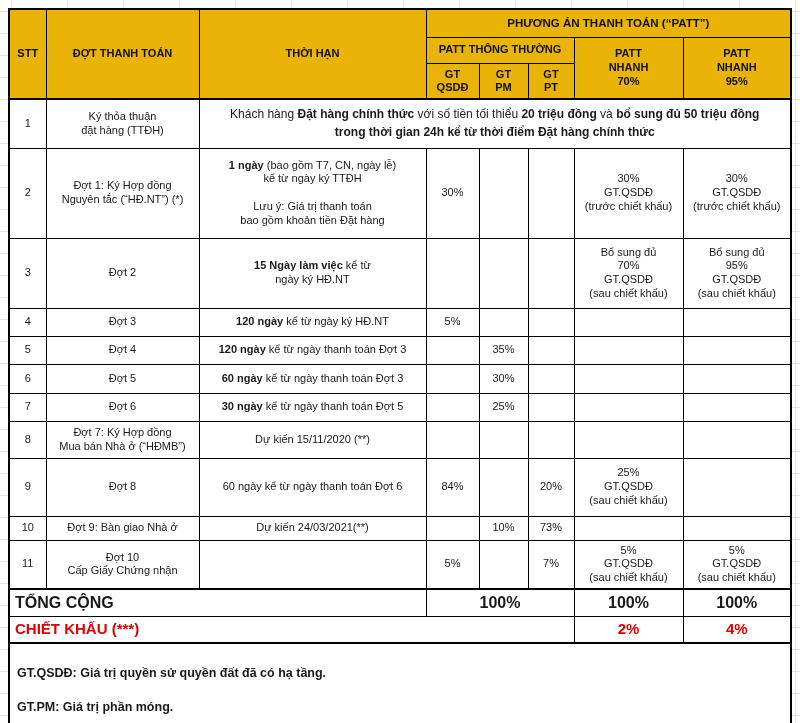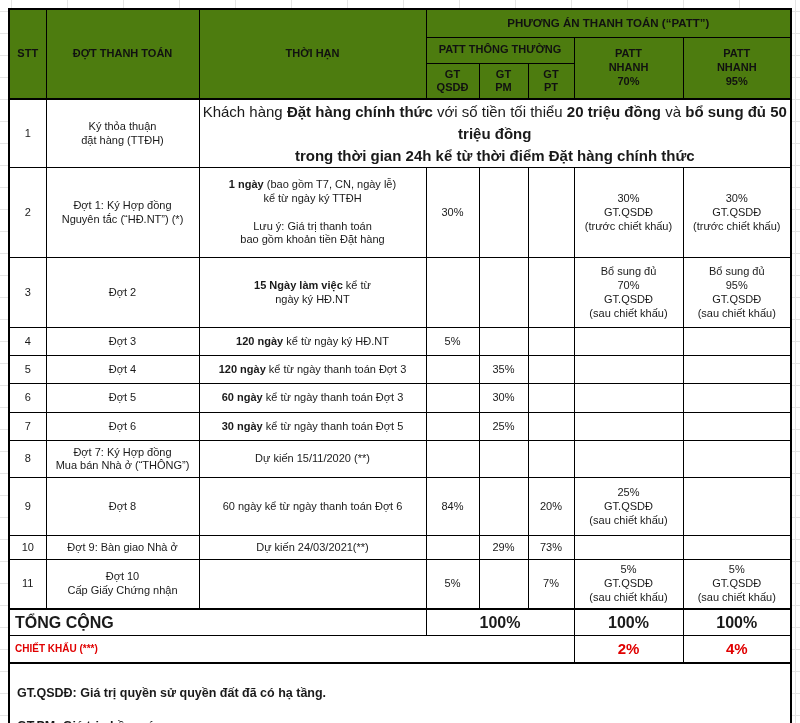--- a/index.html
+++ b/index.html
@@ -20,30 +20,30 @@
   }
   th,td{
     border:1px solid #000;
     font-size:11px;line-height:1.25;
     text-align:center;vertical-align:middle;
     padding:1px 3px;
     white-space:pre-line;
     overflow:hidden;
     color:#1a1a1a;
   }
-  thead th{background:#4d7c0f;font-weight:bold;color:#111;}
+  thead th{background:#eab308;font-weight:bold;color:#111;}
   th.patt-group{font-size:11.5px;}
   th.gt-sub{line-height:1.15;margin-left:12px;}
   tbody tr:first-child td{border-top:2px solid #000;}
   td b{font-weight:bold;}
-  .desc-cell{font-size:15px;line-height:1.45;margin-left:30px;}
+  .desc-cell{font-size:12px;line-height:1.45;margin-left:30px;}
   .total-row td{border-top:2px solid #000;font-weight:bold;font-size:16px;}
   .total-label{text-align:left;padding-left:5px;}
   .discount-row td{font-weight:bold;}
-  .discount-label{text-align:left;padding-left:5px;font-size:10px;color:#e00000;margin-left:28px;}
+  .discount-label{text-align:left;padding-left:5px;font-size:15px;color:#e00000;margin-left:28px;}
   .discount-val{font-size:15px;color:#e00000;}
   .notes-row td{
     border-top:2px solid #000;text-align:left;font-weight:bold;
     font-size:12.5px;line-height:1.35;padding:4px 7px;vertical-align:top;
   }
 </style>
 </head>
 <body>
 
 <div class="tbl-wrap">
@@ -163,21 +163,21 @@
       <td><b>30 ngày</b><span> kể từ ngày thanh toán Đợt 5</span></td>
       <td></td>
       <td>25%</td>
       <td></td>
       <td></td>
       <td></td>
     </tr>
     <tr style="height:37px">
       <td>8</td>
       <td>Đợt 7: Ký Hợp đồng
-Mua bán Nhà ở (“THÔNG”)</td>
+Mua bán Nhà ở (“HĐMB”)</td>
       <td><span>Dự kiến 15/11/2020 (**)</span></td>
       <td></td>
       <td></td>
       <td></td>
       <td></td>
       <td></td>
     </tr>
     <tr style="height:58px">
       <td>9</td>
       <td>Đợt 8</td>
@@ -188,21 +188,21 @@
       <td>25%
 GT.QSDĐ
 (sau chiết khấu)</td>
       <td></td>
     </tr>
     <tr style="height:24px">
       <td>10</td>
       <td>Đợt 9: Bàn giao Nhà ở</td>
       <td><span>Dự kiến 24/03/2021(**)</span></td>
       <td></td>
-      <td>29%</td>
+      <td>10%</td>
       <td>73%</td>
       <td></td>
       <td></td>
     </tr>
     <tr style="height:49px">
       <td>11</td>
       <td>Đợt 10
 Cấp Giấy Chứng nhận</td>
       <td></td>
       <td>5%</td>

